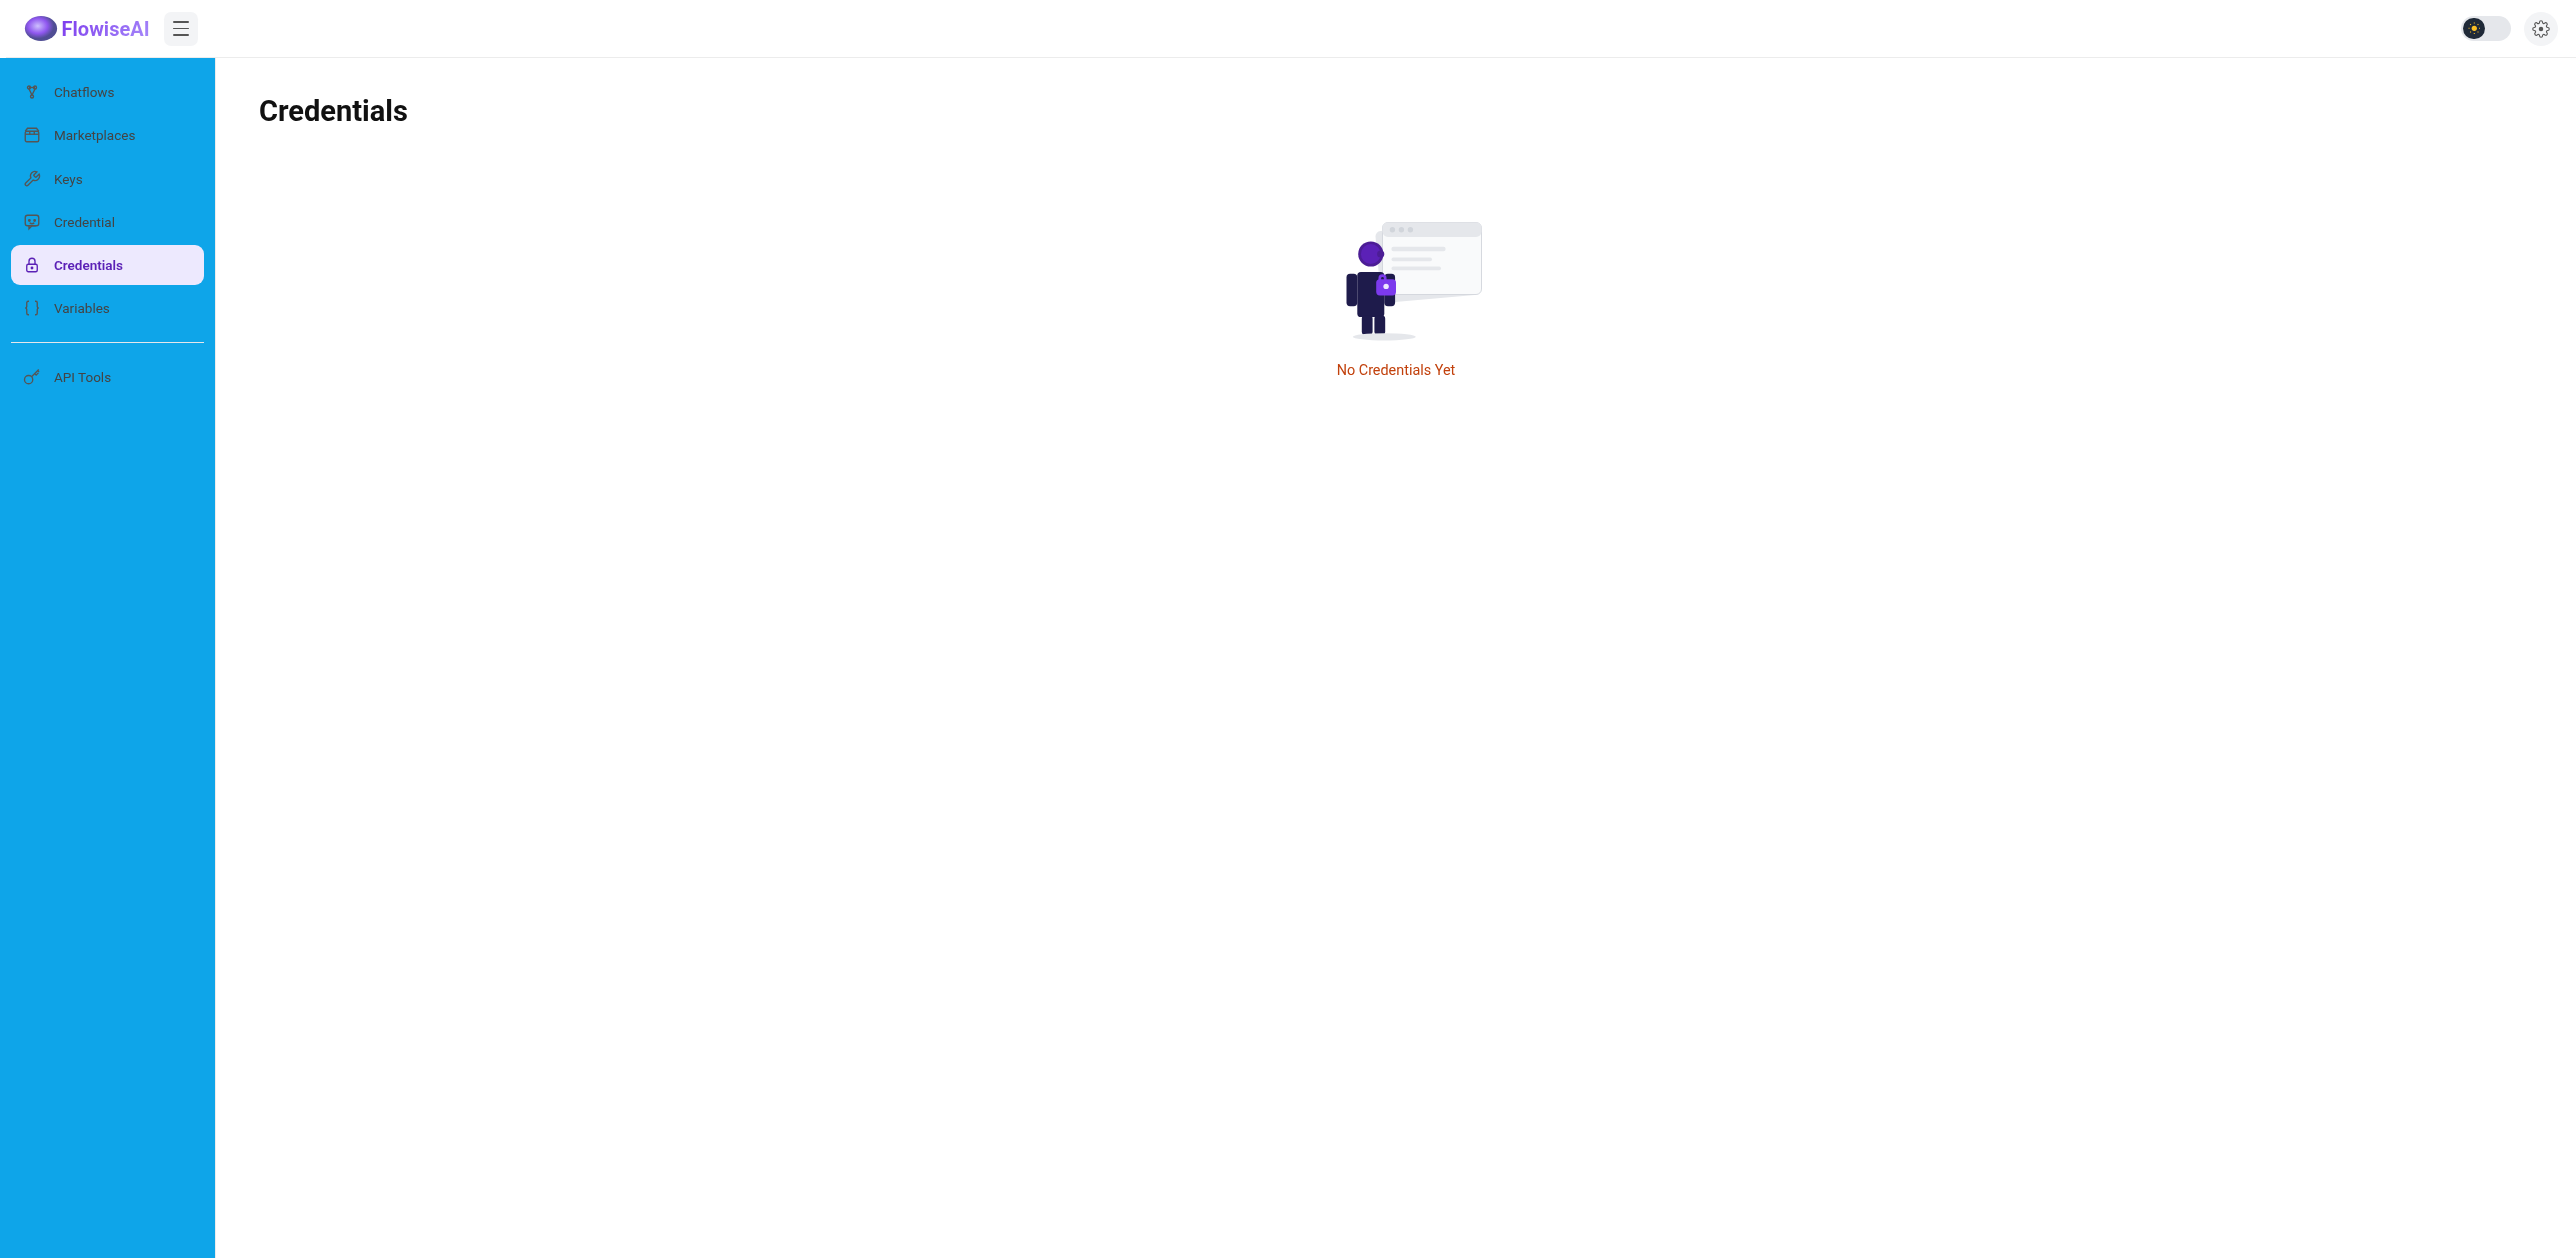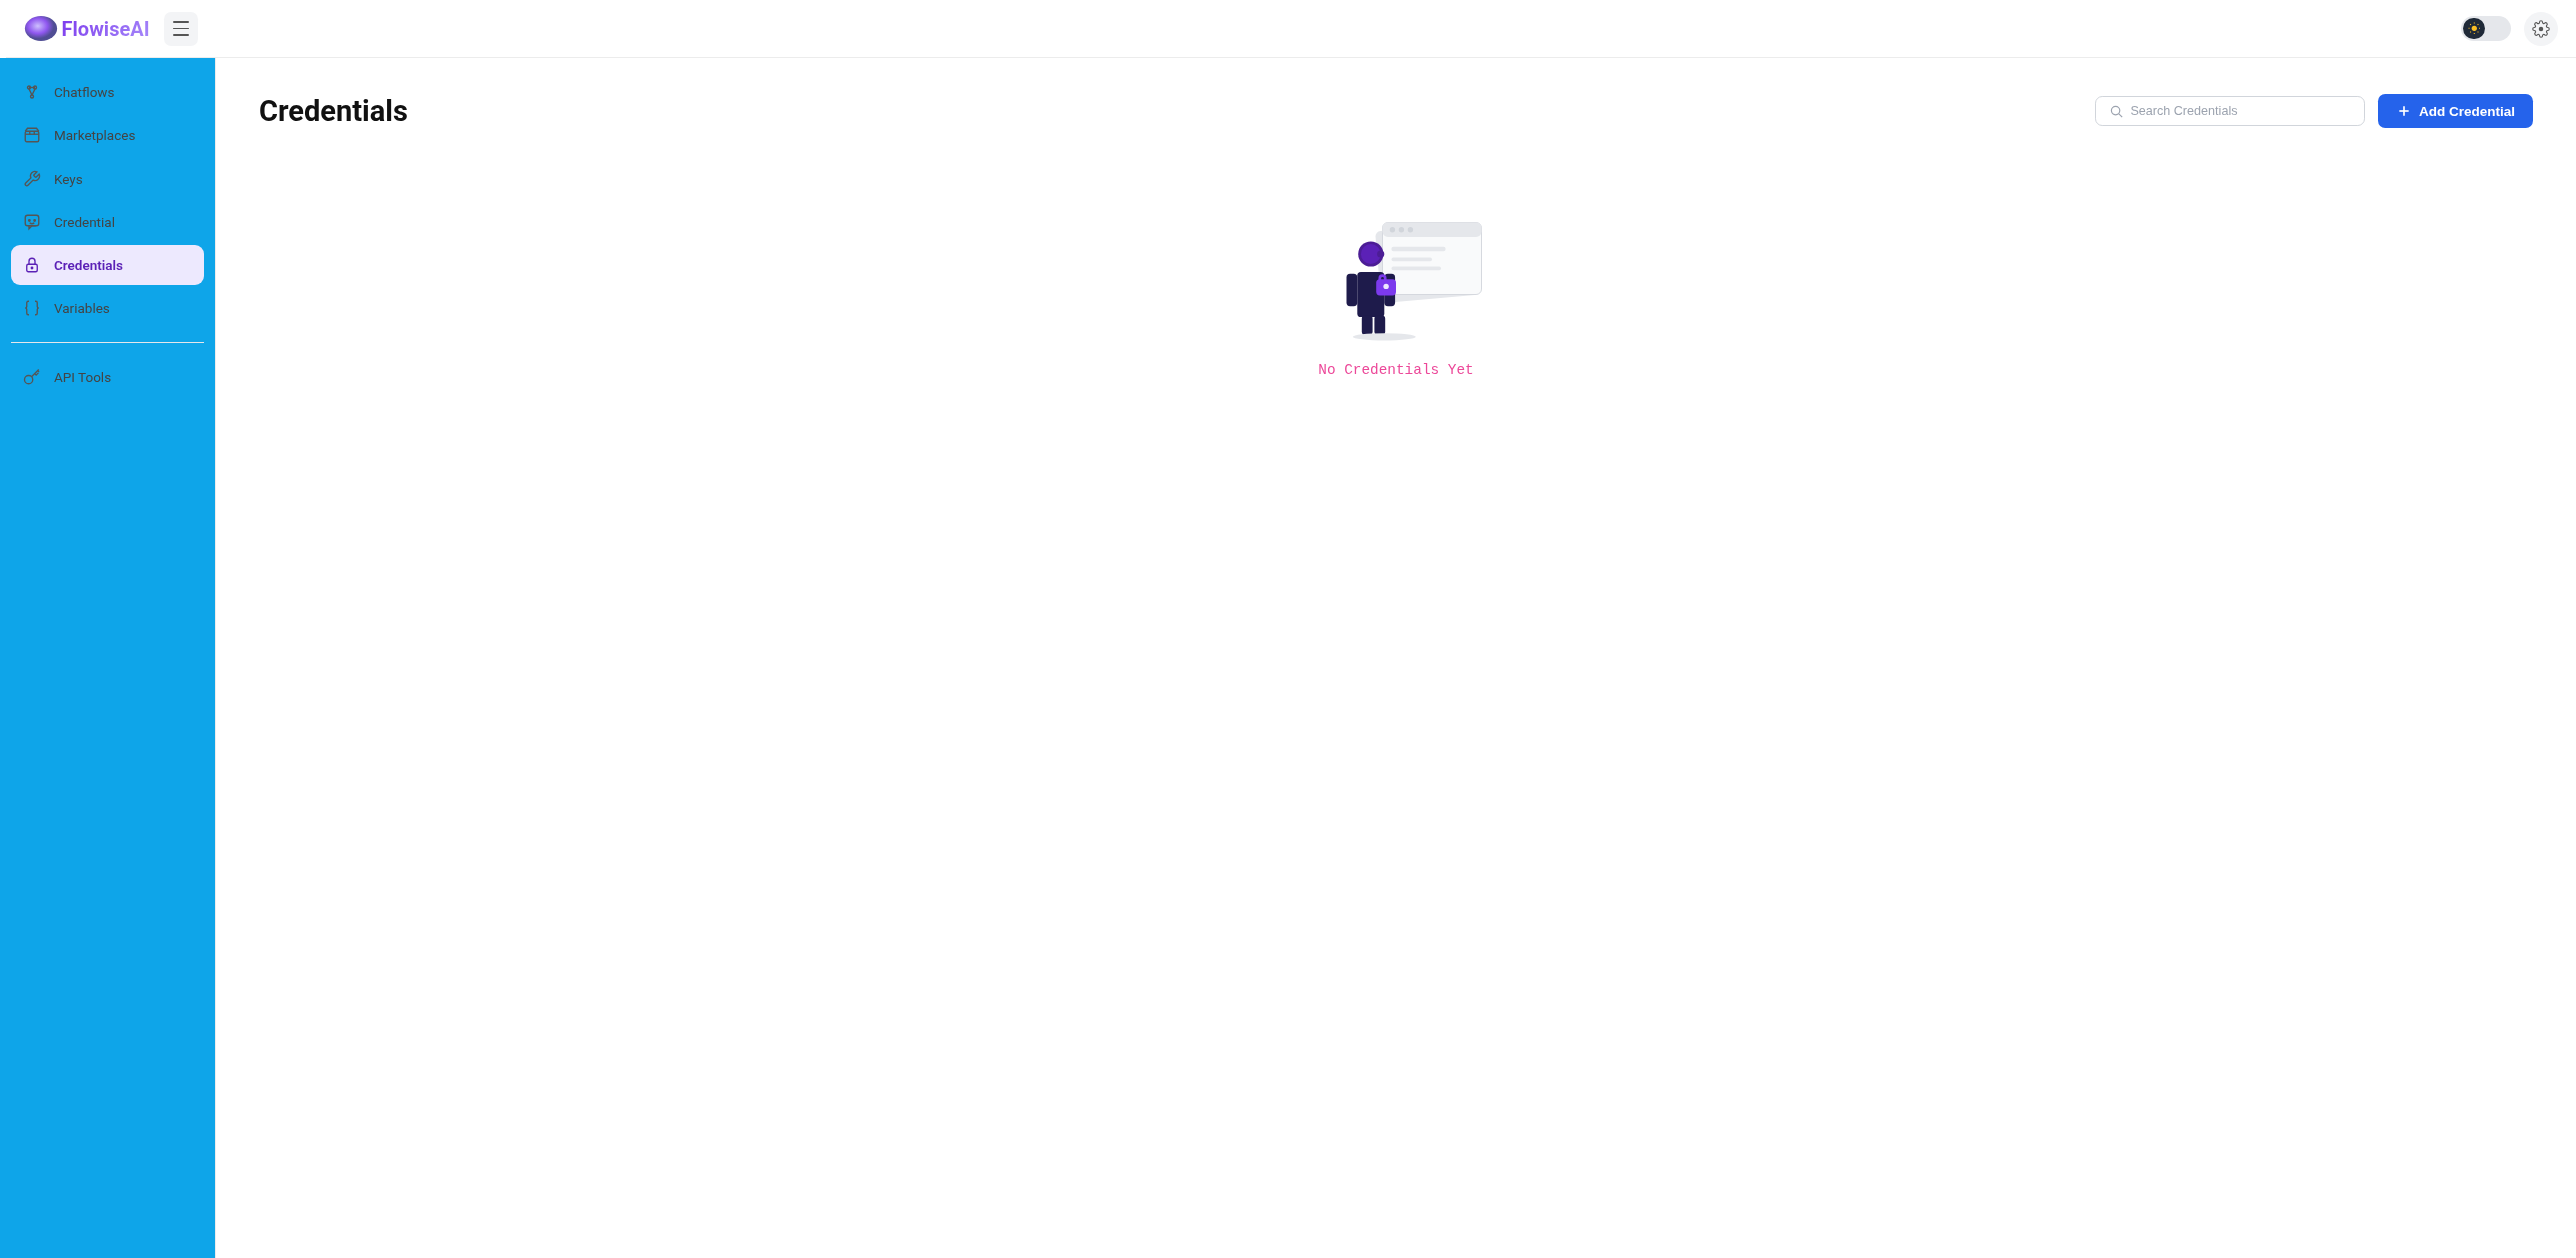--- a/index.html
+++ b/index.html
@@ -365,36 +365,20 @@
         <path d="M19.5 3.5l2 2"></path>
       </svg>
       <span>API Tools</span>
     </div>
 
   </nav>
 
   <main class="main">
     <div class="main-header">
       <h1 class="page-title">Credentials</h1>
-      <div class="main-actions">
-        <div class="search-box">
-          <svg viewBox="0 0 24 24">
-            <circle cx="11" cy="11" r="7" stroke="#9ca3af" stroke-width="2" fill="none"></circle>
-            <line x1="16.5" y1="16.5" x2="22" y2="22" stroke="#9ca3af" stroke-width="2"></line>
-          </svg>
-          <input type="text" placeholder="Search Credentials" style="">
-        </div>
-        <button class="add-btn">
-          <svg viewBox="0 0 24 24">
-            <line x1="12" y1="5" x2="12" y2="19" stroke="#fff" stroke-width="2.5"></line>
-            <line x1="5" y1="12" x2="19" y2="12" stroke="#fff" stroke-width="2.5"></line>
-          </svg>
-          <span>Add Credential</span>
-        </button>
-      </div>
     </div>
 
     <div class="empty-state">
 
       <div class="empty-illustration">
         <svg width="180" height="144" viewBox="0 0 200 160">
 
           <rect x="80" y="30" width="110" height="80" rx="6" fill="#e5e7eb" transform="rotate(-5 135 70)"></rect>
 
           <rect x="85" y="25" width="110" height="80" rx="6" fill="#f9fafb" stroke="#d1d5db" stroke-width="1"></rect>
@@ -422,18 +406,18 @@
           <rect x="78" y="88" width="22" height="18" rx="4" fill="#7c3aed"></rect>
           <rect x="82" y="84" width="6" height="10" rx="3" fill="none" stroke="#7c3aed" stroke-width="3"></rect>
           <circle cx="89" cy="96" r="3" fill="#ede9fe"></circle>
 
           <rect x="62" y="128" width="12" height="22" rx="4" fill="#1e1b4b"></rect>
           <rect x="76" y="128" width="12" height="22" rx="4" fill="#1e1b4b"></rect>
 
           <ellipse cx="87" cy="152" rx="35" ry="4" fill="#e5e7eb"></ellipse>
         </svg>
       </div>
-      <p style="font-size:14.4px; color:#ec4899; font-weight:400;font-family:Liberation Mono, monospace;">No Credentials Yet</p>
+      <p style="font-size:14.4px; color:#c2410c; font-weight:400;">No Credentials Yet</p>
     </div>
   </main>
 
 </div>
 
 
 </body></html>

